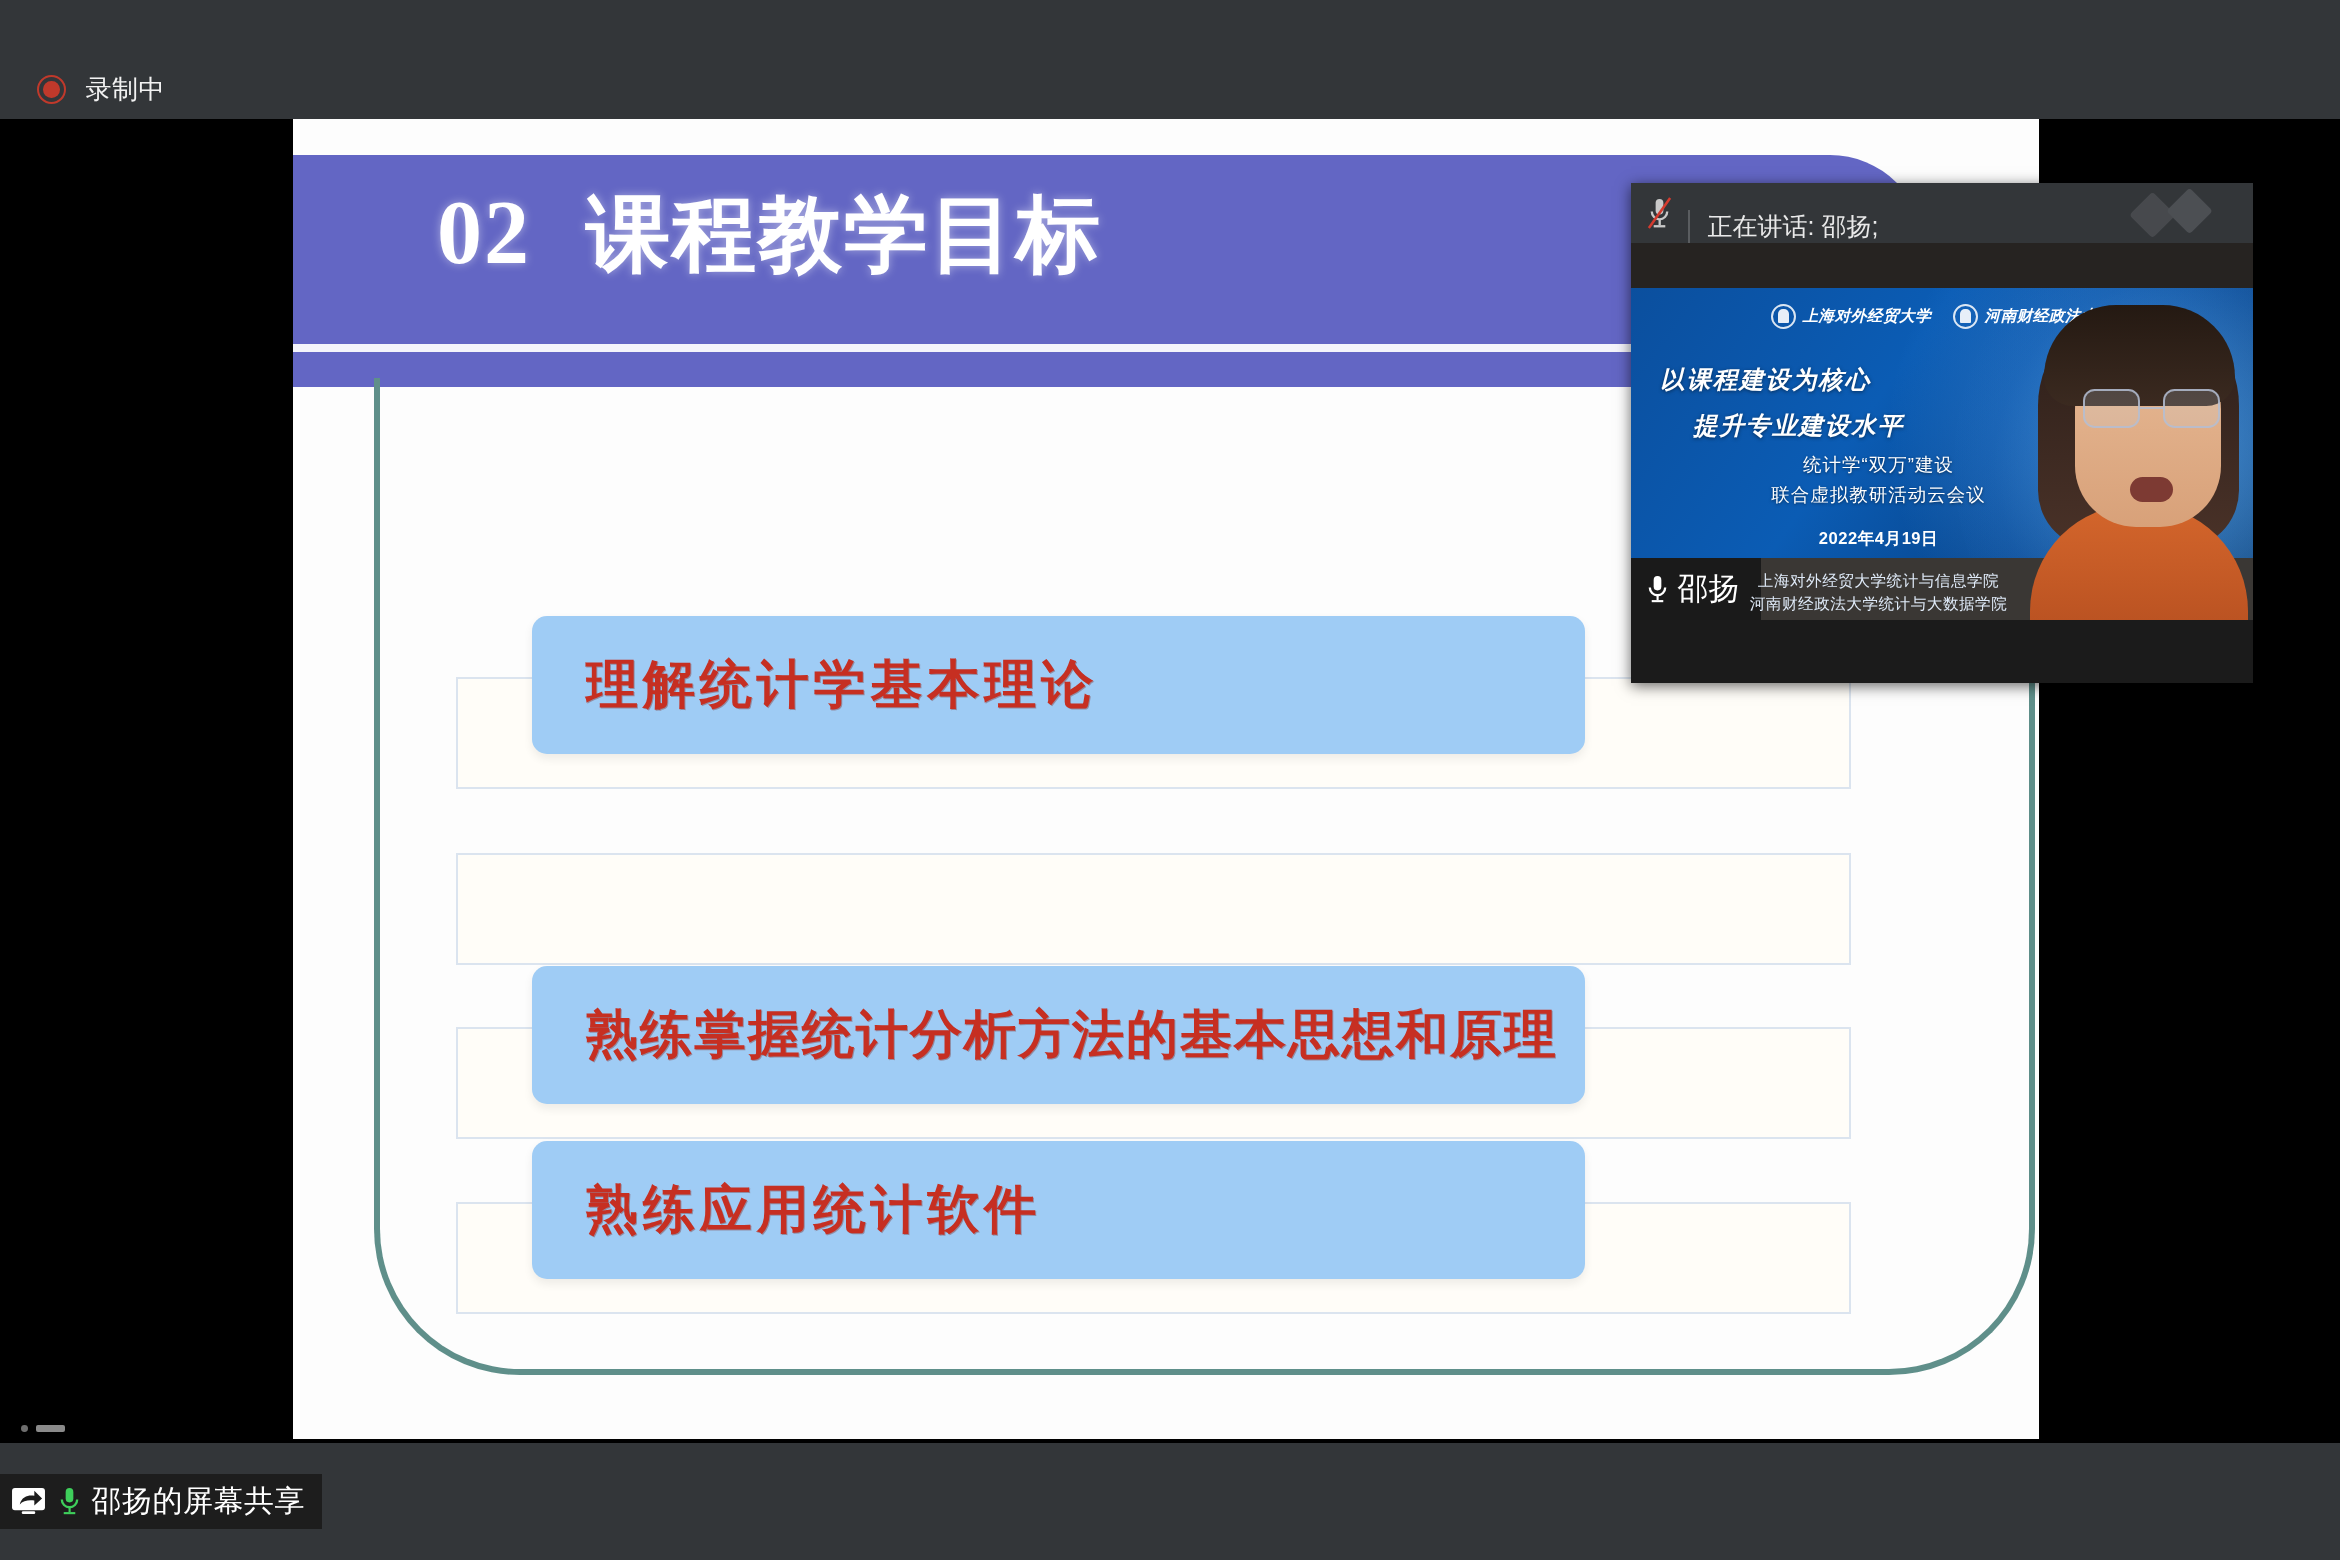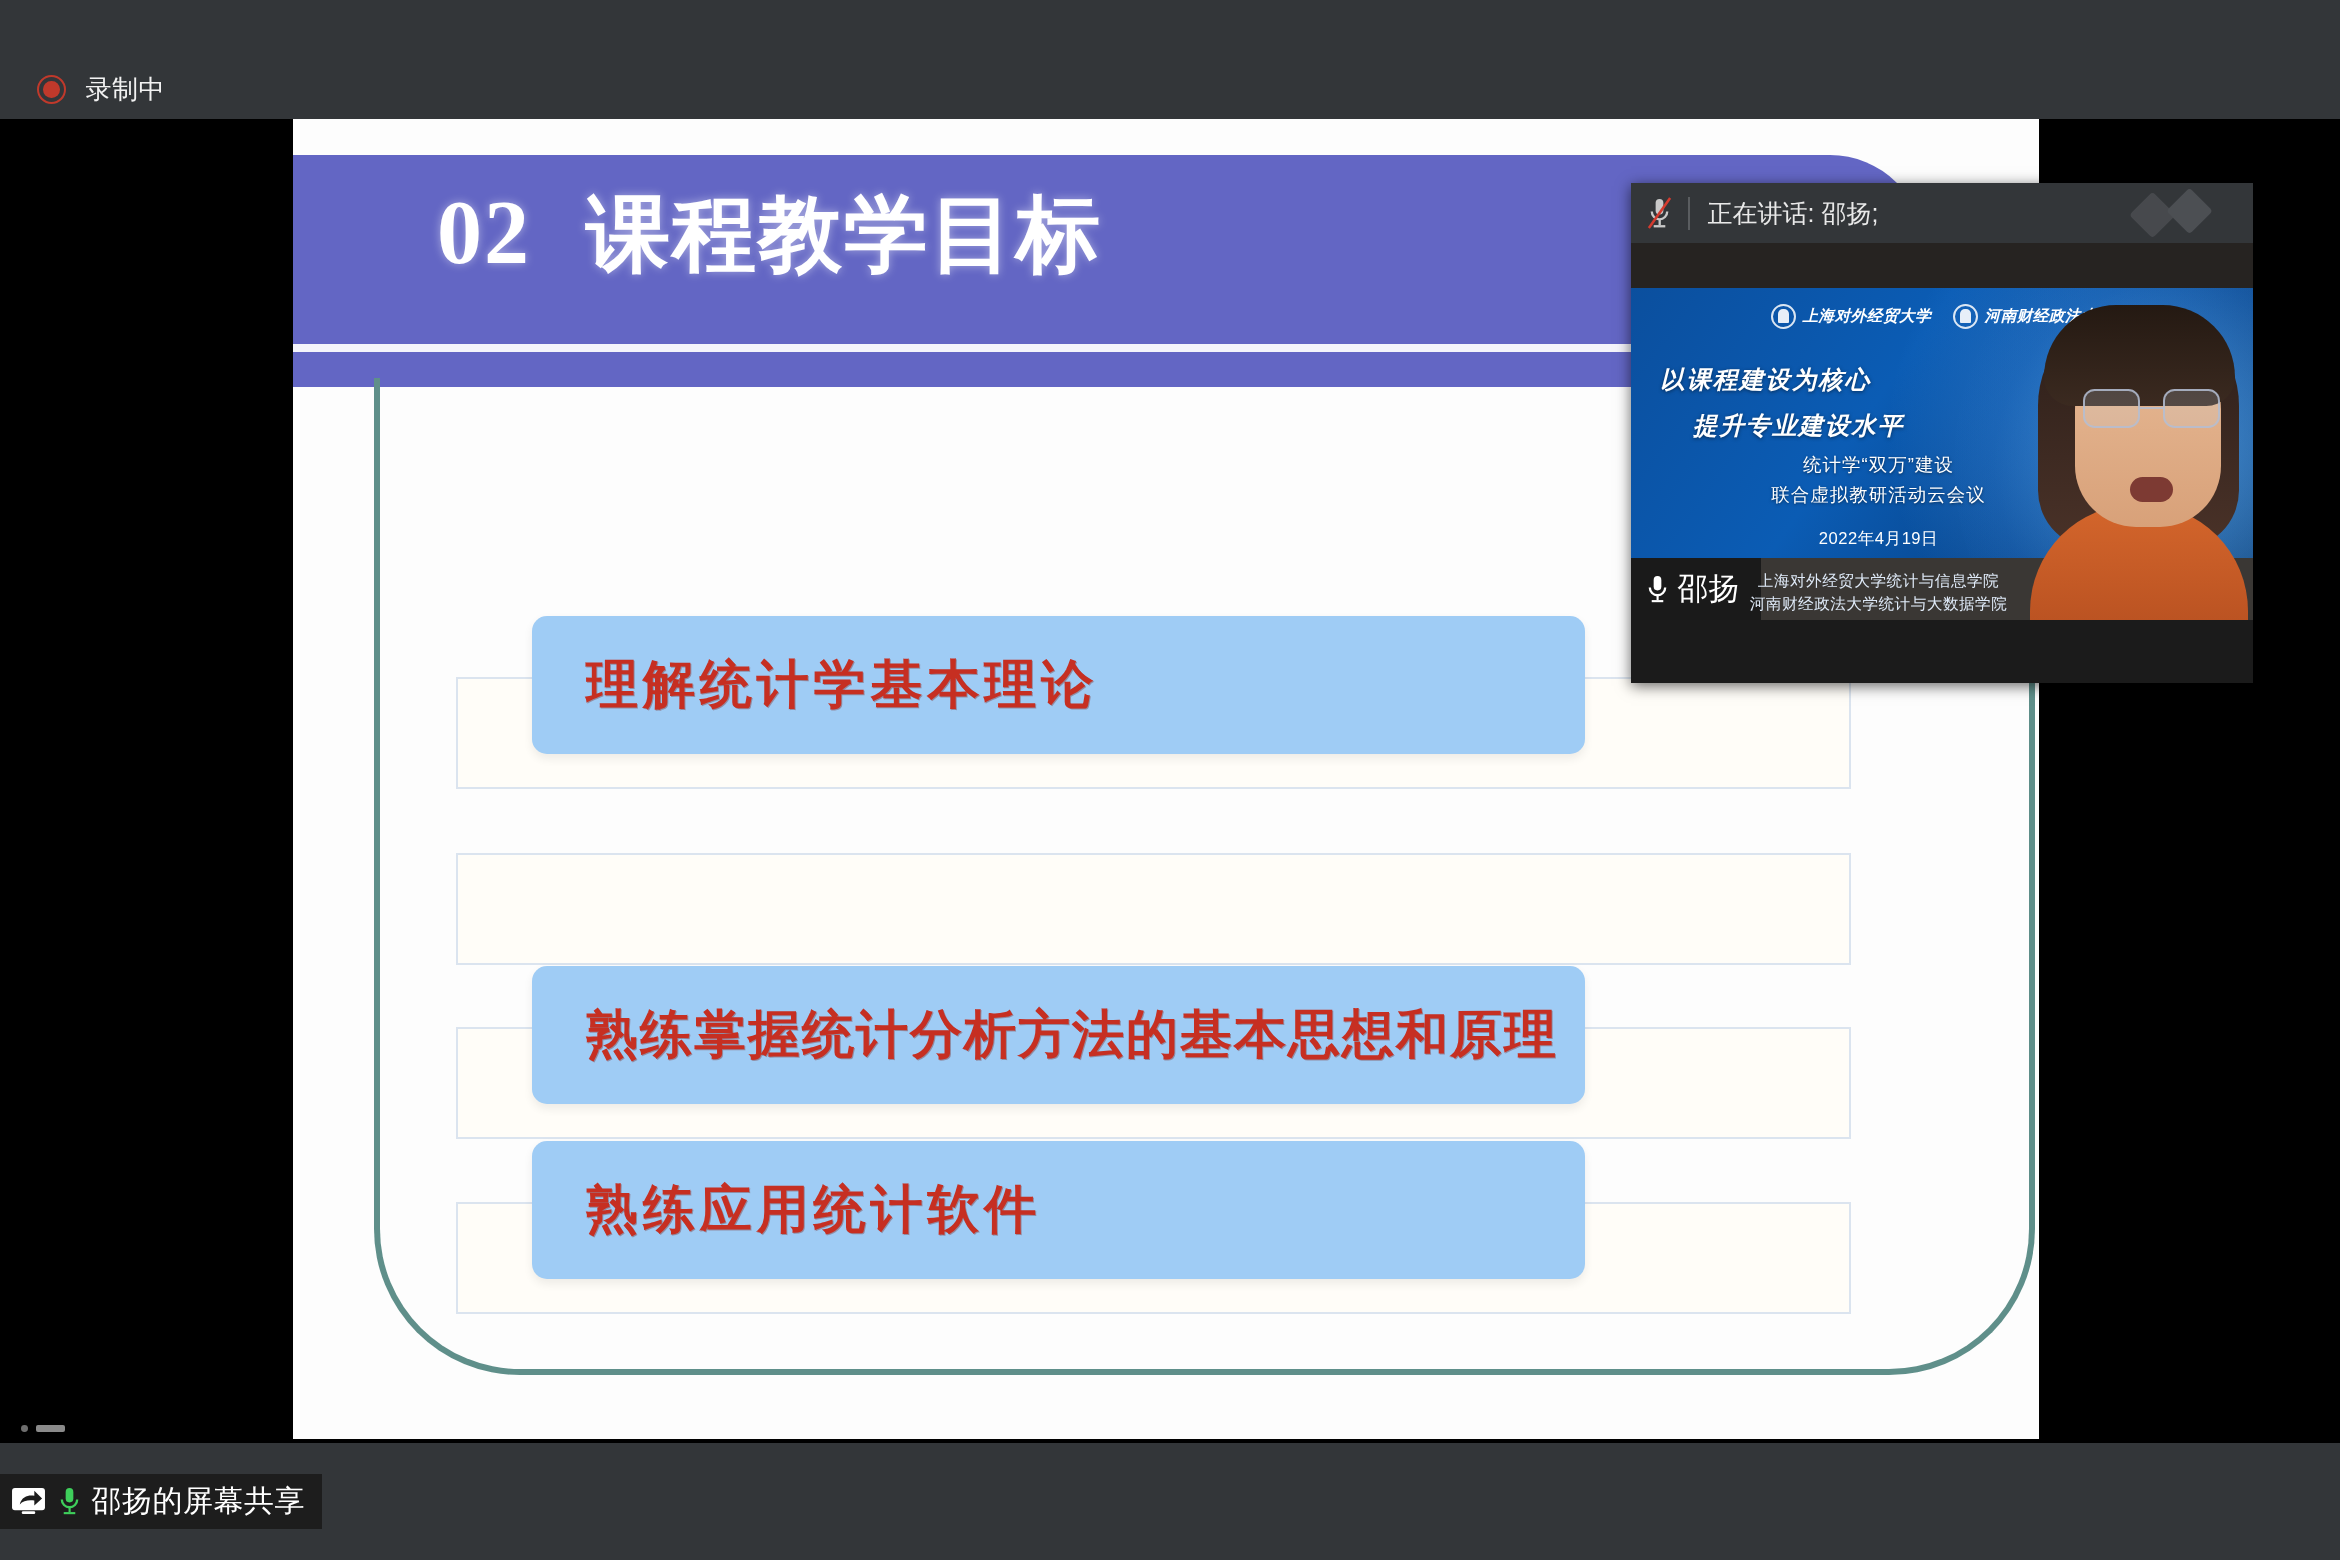--- a/index.html
+++ b/index.html
@@ -126,21 +126,21 @@
 
   
   .video-panel {
     position: absolute; left: 1631px; top: 183px; width: 622px; height: 500px;
     background: #1b1b1b;
     box-shadow: 0 2.9px 13.7px rgba(0,0,0,.6);
   }
   .video-header {
     position: absolute; left: 0; top: 0; width: 100%; height: 60px;
     background: #333639;
-    display: flex; align-items: center;
+    display: flex; align-items: flex-end;
   }
   .mic-muted {
     position: relative; width: 57px; height: 60px;
     display: flex; align-items: center; justify-content: center;
   }
   .mic-muted svg { display:block; }
   .hdr-divider { width: 2px; height: 33px; background: #5a5d60; margin-right: 17.6px; }
   .hdr-text { color:#e9e9e9; font-size: 25px; white-space: nowrap; }
   .hdr-chevrons {
     position: absolute; right: 25px; top: 50%; transform: translateY(-50%);
@@ -192,21 +192,21 @@
   }
   .vbg-head .l2 { margin-left: 33px; margin-top: 9px; }
   .vbg-sub {
     position: absolute; left: 0; top: 162px; width: 100%; z-index: 3;
     text-align: center; color:#ffffff; font-size: 18.5px; line-height: 1.6;
     letter-spacing: 1px; text-shadow: 0 1px 2.9px rgba(0,0,0,.5);
     padding-right: 127px;
   }
   .vbg-date {
     position: absolute; left: 0; top: 240px; width: 100%; z-index: 3;
-    text-align: center; color:#ffffff; font-size: 16.6px; font-weight: normal;
+    text-align: center; color:#ffffff; font-size: 16.6px; font-weight: bold;
     letter-spacing: 0.5px; padding-right: 127px;
   }
   .vbg-org {
     position: absolute; left: 0; top: 281px; width: 100%; z-index: 3;
     text-align: center; color: #dfeaf8; font-size: 15.6px; line-height: 1.5;
     letter-spacing: 0.5px; padding-right: 127px;
   }
   
   .speaker {
     position: absolute; right: -5.9px; bottom: 0; width: 244px; height: 322px; z-index: 4;

